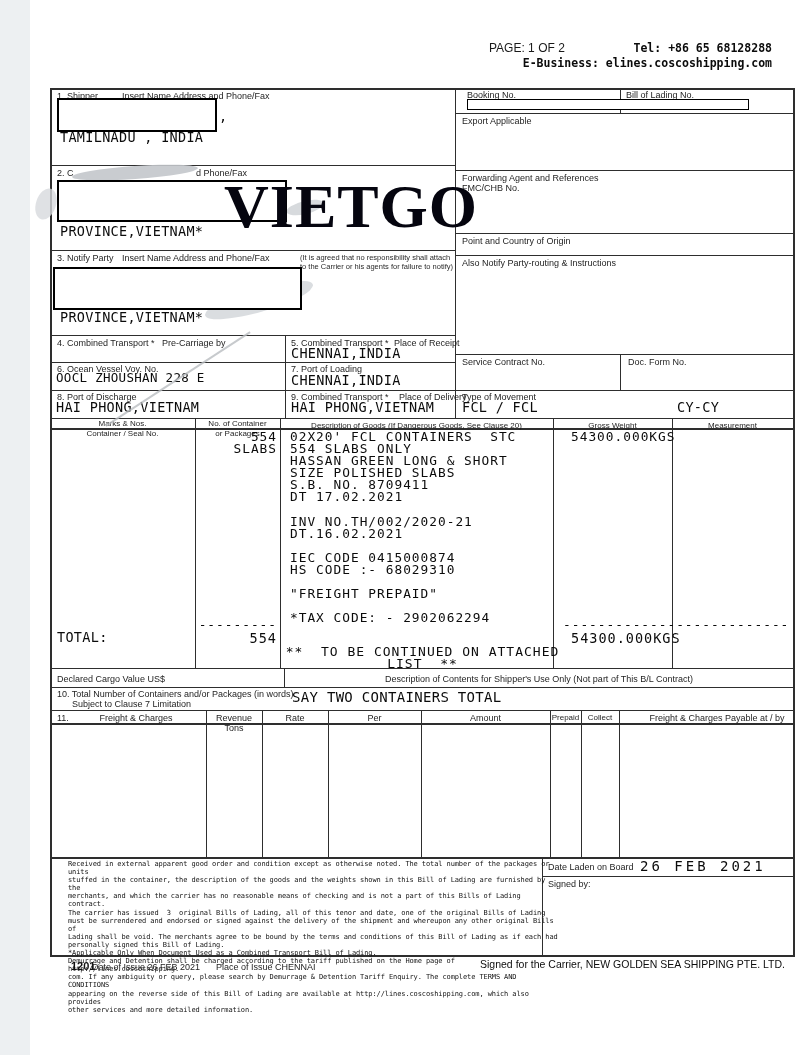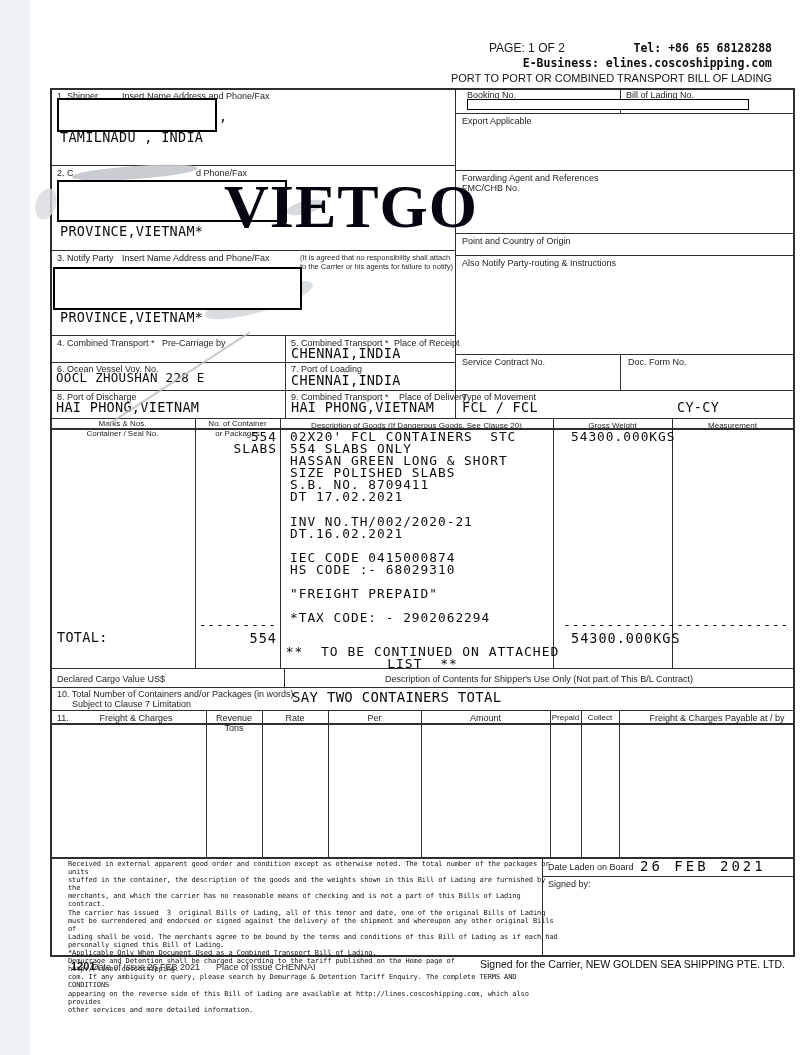--- a/index.html
+++ b/index.html
@@ -29,21 +29,20 @@
 </head>
 <body>
 
 <div id="page">
 
   <div style="position:absolute;left:0;top:0;width:30px;height:1055px;background:#edf0f2;"></div>
 
   <div class="t" style="left:489px;top:41px;font-size:12px;color:#1a1a1a;">PAGE: 1 OF 2</div>
   <div class="t monobold rt" style="left:470px;top:41px;width:302px;">Tel: +86 65 68128288</div>
   <div class="t monobold rt" style="left:420px;top:56px;width:352px;">E-Business: elines.coscoshipping.com</div>
-  <div class="t rt" style="left:440px;top:72px;width:332px;font-size:11px;color:#151515;">PORT TO PORT OR COMBINED TRANSPORT BILL OF LADING</div>
 
   <div class="hl" style="left:50px;top:88px;width:745px;height:2px;"></div>
   <div class="vl" style="left:50px;top:88px;width:2px;height:869px;"></div>
   <div class="vl" style="left:793px;top:88px;width:2px;height:869px;"></div>
   <div class="vl" style="left:455px;top:88px;width:1px;height:330px;"></div>
 
   <div class="hl" style="left:50px;top:165px;width:405px;height:1px;"></div>
   <div class="hl" style="left:50px;top:250px;width:405px;height:1px;"></div>
   <div class="hl" style="left:50px;top:335px;width:405px;height:1px;"></div>
   <div class="hl" style="left:50px;top:362px;width:405px;height:1px;"></div>

